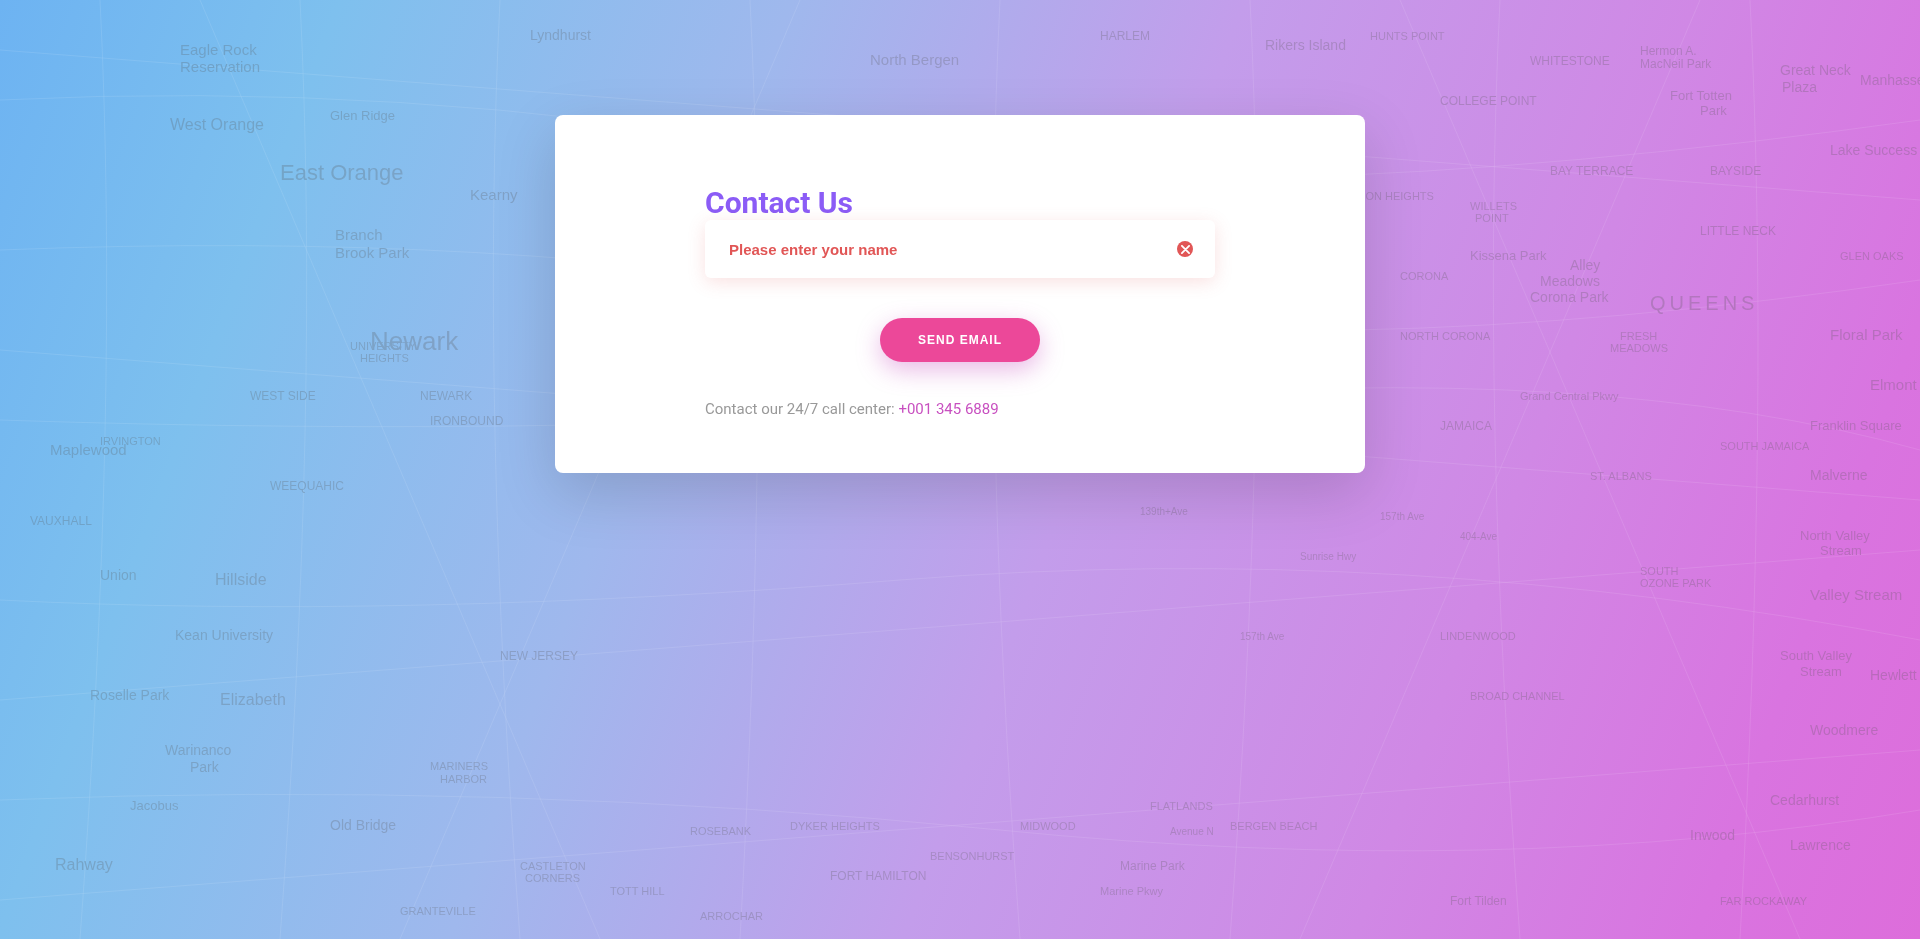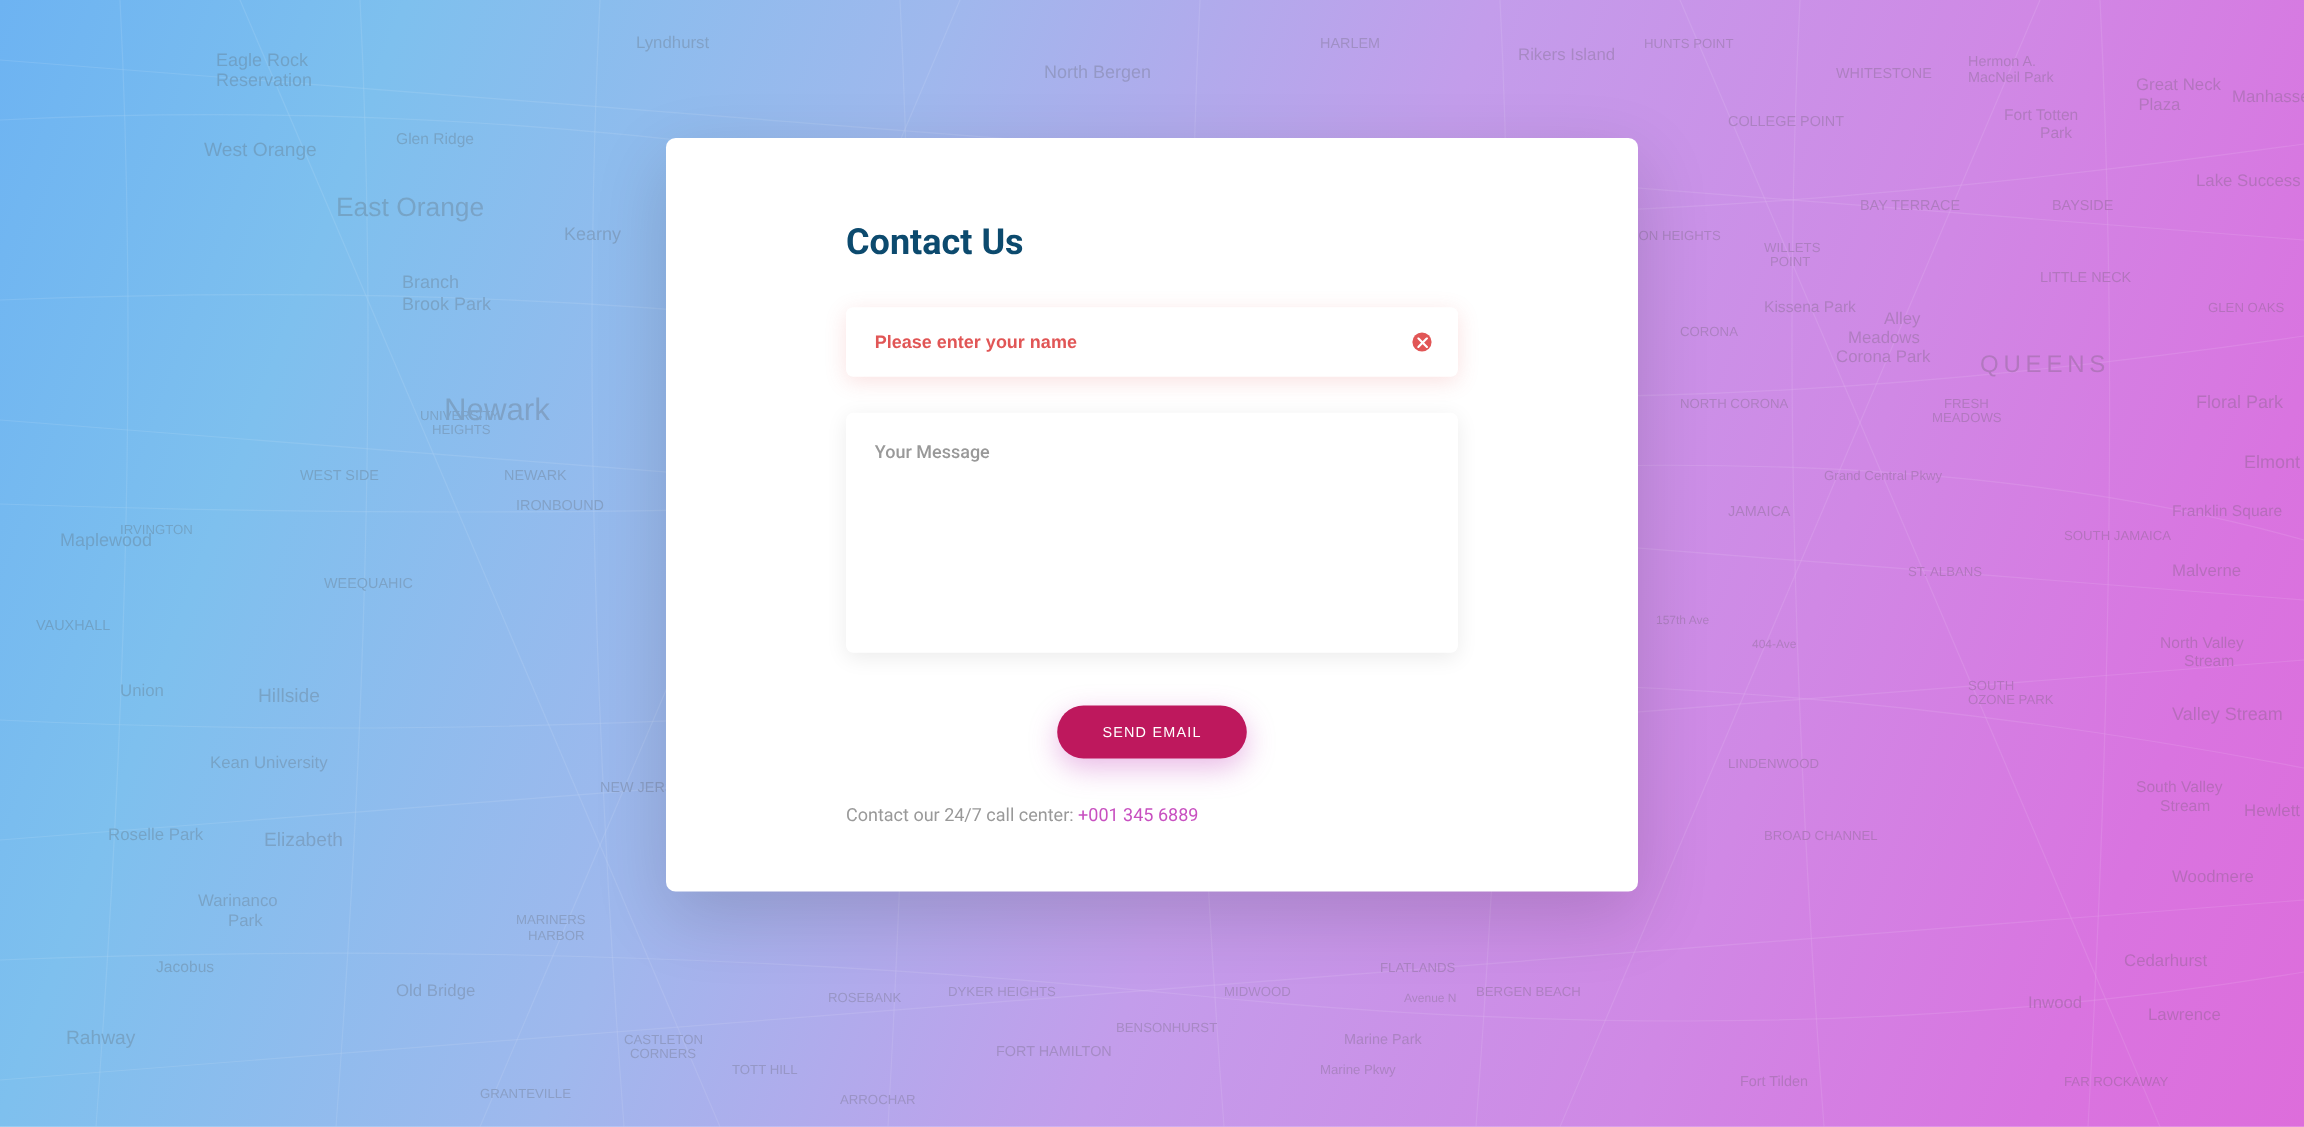--- a/index.html
+++ b/index.html
@@ -43,22 +43,21 @@
       border-radius: 8px;
       box-shadow: 0 20px 60px rgba(0, 0, 0, 0.15);
       padding: 70px 150px 55px 150px;
       position: relative;
       z-index: 1;
     }
 
     .title {
       font-size: 30px;
       font-weight: 700;
-      color: #0c4a6e;
-      margin-bottom: 36px;
+      color: #8b5cf6;
     }
 
     .field {
       position: relative;
       margin-bottom: 30px;
       text-decoration: underline;
     }
 
     .field-input {
       width: 100%;
@@ -137,27 +136,27 @@
     }
 
     .submit-wrap {
       display: flex;
       justify-content: center;
       margin-top: 40px;
       margin-bottom: 38px;
     }
 
     .submit-btn {
-      background: #be185d;
+      background: #ec4899;
       color: #ffffff;
       border: none;
       border-radius: 24px;
       padding: 15px 38px;
       font-size: 12px;
-      font-weight: 400;
+      font-weight: 700;
       letter-spacing: 1px;
       cursor: pointer;
       box-shadow: 0 8px 24px rgba(200, 80, 192, 0.4);
     }
 
     .footer-text {
       text-align: left;
       font-size: 15px;
       color: #999;
     }
@@ -326,23 +325,20 @@
   <div class="field field-error">
     <input type="text" class="field-input" placeholder="Please enter your name" style="">
     <span class="status-icon status-error">
       <svg viewBox="0 0 10 10">
         <path d="M1 1 L9 9 M9 1 L1 9" stroke="#ffffff" stroke-width="2" stroke-linecap="round" fill="none"></path>
       </svg>
     </span>
   </div>
 
 
-  <div class="field">
-    <textarea class="textarea-field" placeholder="Your Message" style=""></textarea>
-  </div>
 
   <div class="submit-wrap">
     <button class="submit-btn">SEND EMAIL</button>
   </div>
 
   <p class="footer-text">
     <span>Contact our 24/7 call center: </span><span class="phone">+001 345 6889</span>
   </p>
 </div>
 

